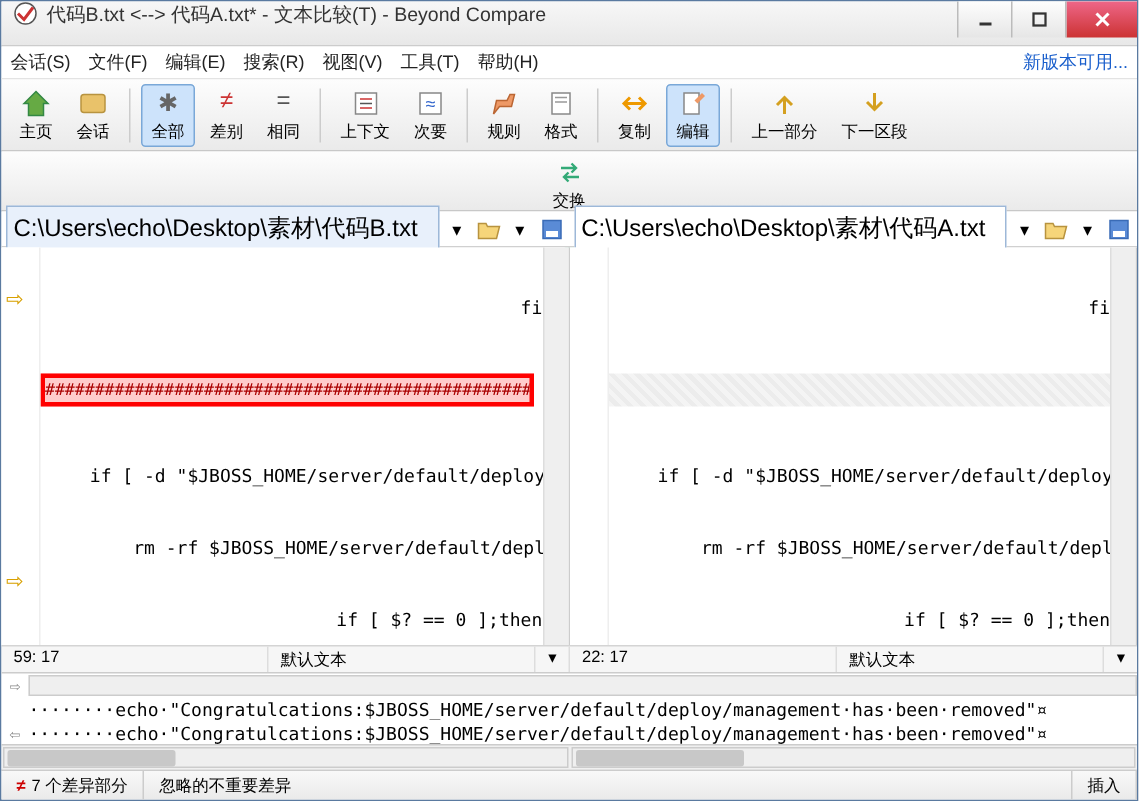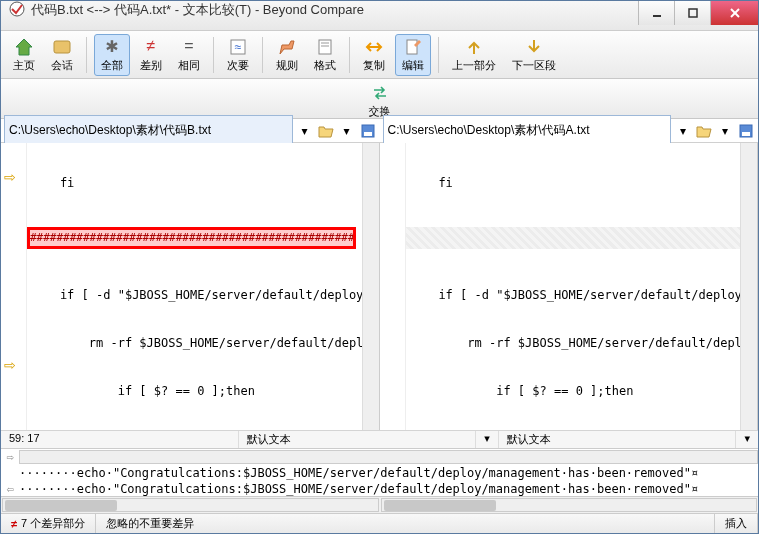--- a/index.html
+++ b/index.html
@@ -16,29 +16,29 @@
   .menubar .update { margin-left: auto; color: #1a5fcc; }
   .toolbar { height: 48px; background: linear-gradient(#fdfdfd,#eaeaea); border-bottom: 1px solid #c8c8c8; display: flex; align-items: center; padding: 2px 6px; gap: 4px; }
   .toolbar2 { height: 40px; background: linear-gradient(#fdfdfd,#eaeaea); border-bottom: 1px solid #c8c8c8; display: flex; align-items: center; padding: 2px 6px; gap: 4px; flex-direction: column; }
   .tbtn { display: flex; flex-direction: column; align-items: center; justify-content: center; padding: 2px 6px; border-radius: 3px; min-width: 34px; }
   .tbtn.sel { background: #cde3fb; border: 1px solid #7aa8d8; }
   .tbtn svg, .tbtn .ico { width: 20px; height: 20px; }
   .tbtn .lbl { font-size: 11px; margin-top: 1px; text-align: center; }
   .tsep { width: 1px; height: 36px; background: #ccc; margin: 0 3px; }
   .pathbar { display: flex; height: 24px; background: #fff; border-bottom: 1px solid #d0d0d0; }
   .pathhalf { flex: 1; display: flex; align-items: center; gap: 3px; padding: 0 3px; }
-  .pathinput { flex: 1; height: 20px; border: 1px solid #9db8d8; background: #fff; padding: 15px 4px; font-size: 12px; font-family: inherit; }
+  .pathinput { flex: 1; height: 20px; border: 1px solid #9db8d8; background: #fff; padding: 15px 4px; font-size: 16px; font-family: inherit; }
   .pathinput.active { background: #e8f0fb; }
   .pbtn { width: 18px; height: 18px; display:flex; align-items:center; justify-content:center; }
   .panes { flex: 1; display: flex; min-height: 0; }
   .pane { flex: 1; display: flex; border-right: 1px solid #ccc; background: #fff; min-width: 0; }
   .gutter { width: 26px; background: #fff; border-right: 1px solid #eee; position: relative; }
   .gut-arrow { position:absolute; left:3px; color:#d8a000; font-size:14px; }
   .code { flex: 1; font-family: Consolas, monospace; font-size: 12px; line-height: 16px; white-space: pre; overflow: hidden; position: relative; }
-  .code .line { padding-left: 4px; }
+  .code .line { padding-left: 4px; text-align: right; }
   .diff-red-box { border: 3px solid #f00; background: #fcc; color: #a00; height: 22px; margin: 4px 6px 6px 0; overflow: hidden; font-family: monospace; font-size: 11px; }
   .diff-gray { background: repeating-linear-gradient(45deg,#f4f4f4,#f4f4f4 3px,#ececec 3px,#ececec 6px); color:#f4f4f4; height: 22px; margin: 4px 0 6px 0;}
   .diff-pink { background: #ffe7e7; }
   .vscroll { width: 17px; background: #efefef; border-left:1px solid #ddd; }
   .pane-status { height: 18px; background: #f6f6f6; border-top: 1px solid #d4d4d4; display:flex; }
   .pane-status .cell { flex:1; padding: 1px 8px; border-right:1px solid #ddd; font-size:11px;}
   .merge-area { height: 48px; border-top: 1px solid #ccc; background: #fff; font-family: Consolas, monospace; font-size: 12px; }
   .merge-row { display:flex; align-items:center; height:16px; }
   .merge-row .arrow { width:18px; text-align:center; color:#888; }
   .merge-row .hscroll-row { flex:1; height:14px; background:#efefef; border:1px solid #ccc; position:relative; }
@@ -75,20 +75,30 @@
         </div>
       <div class="win-btn close">
           <svg width="12" height="12">
             <line x1="2" y1="2" x2="10" y2="10" stroke="#fff" stroke-width="2"></line>
             <line x1="10" y1="2" x2="2" y2="10" stroke="#fff" stroke-width="2"></line>
           </svg>
         </div>
     </div>
   </div>
 
+  <div class="menubar">
+    <span>会话(S)</span>
+    <span>文件(F)</span>
+    <span>编辑(E)</span>
+    <span>搜索(R)</span>
+    <span>视图(V)</span>
+    <span>工具(T)</span>
+    <span>帮助(H)</span>
+    <span class="update">新版本可用...</span>
+  </div>
 
   <div class="toolbar">
     <div class="tbtn">
         <svg viewBox="0 0 20 20">
           <path d="M2 10 L10 2 L18 10 L15 10 L15 18 L5 18 L5 10 Z" fill="#6a4" stroke="#384"></path>
         </svg>
         <span class="lbl">主页</span>
       </div>
     <div class="tbtn">
         <svg viewBox="0 0 20 20">
@@ -103,20 +113,29 @@
       </div>
     <div class="tbtn">
         <div class="ico" style="color:#c33;font-size:16px;text-align:center;">≠</div>
         <span class="lbl">差别</span>
       </div>
     <div class="tbtn">
         <div class="ico" style="color:#555;font-size:16px;text-align:center;">=</div>
         <span class="lbl">相同</span>
       </div>
     <div class="tsep"></div>
+    <div class="tbtn">
+        <svg viewBox="0 0 20 20">
+          <rect x="3" y="3" width="14" height="14" fill="#fff" stroke="#888"></rect>
+          <line x1="6" y1="7" x2="14" y2="7" stroke="#c33"></line>
+          <line x1="6" y1="10" x2="14" y2="10" stroke="#555"></line>
+          <line x1="6" y1="13" x2="14" y2="13" stroke="#c33"></line>
+        </svg>
+        <span class="lbl">上下文</span>
+      </div>
     <div class="tbtn">
         <svg viewBox="0 0 20 20">
           <rect x="3" y="3" width="14" height="14" fill="#fff" stroke="#888"></rect>
           <text x="10" y="14" text-anchor="middle" font-size="12" fill="#36c">≈</text>
         </svg>
         <span class="lbl">次要</span>
       </div>
     <div class="tsep"></div>
     <div class="tbtn">
         <svg viewBox="0 0 20 20">
@@ -257,20 +276,21 @@
         
       </div>
       <div class="vscroll"></div>
     </div>
   </div>
 
   <div class="pane-status">
     <div class="cell">59: 17</div>
     <div class="cell">默认文本</div>
     <div class="cell" style="flex:0 0 16px">▾</div>
+    <div class="cell">22: 17</div>
     <div class="cell">默认文本</div>
     <div class="cell" style="flex:0 0 16px;border-right:none">▾</div>
   </div>
 
   <div class="merge-area">
     <div class="merge-row">
         <span class="arrow">⇨</span>
         <div class="hscroll-row"></div>
       </div>
     <div class="merge-row">

